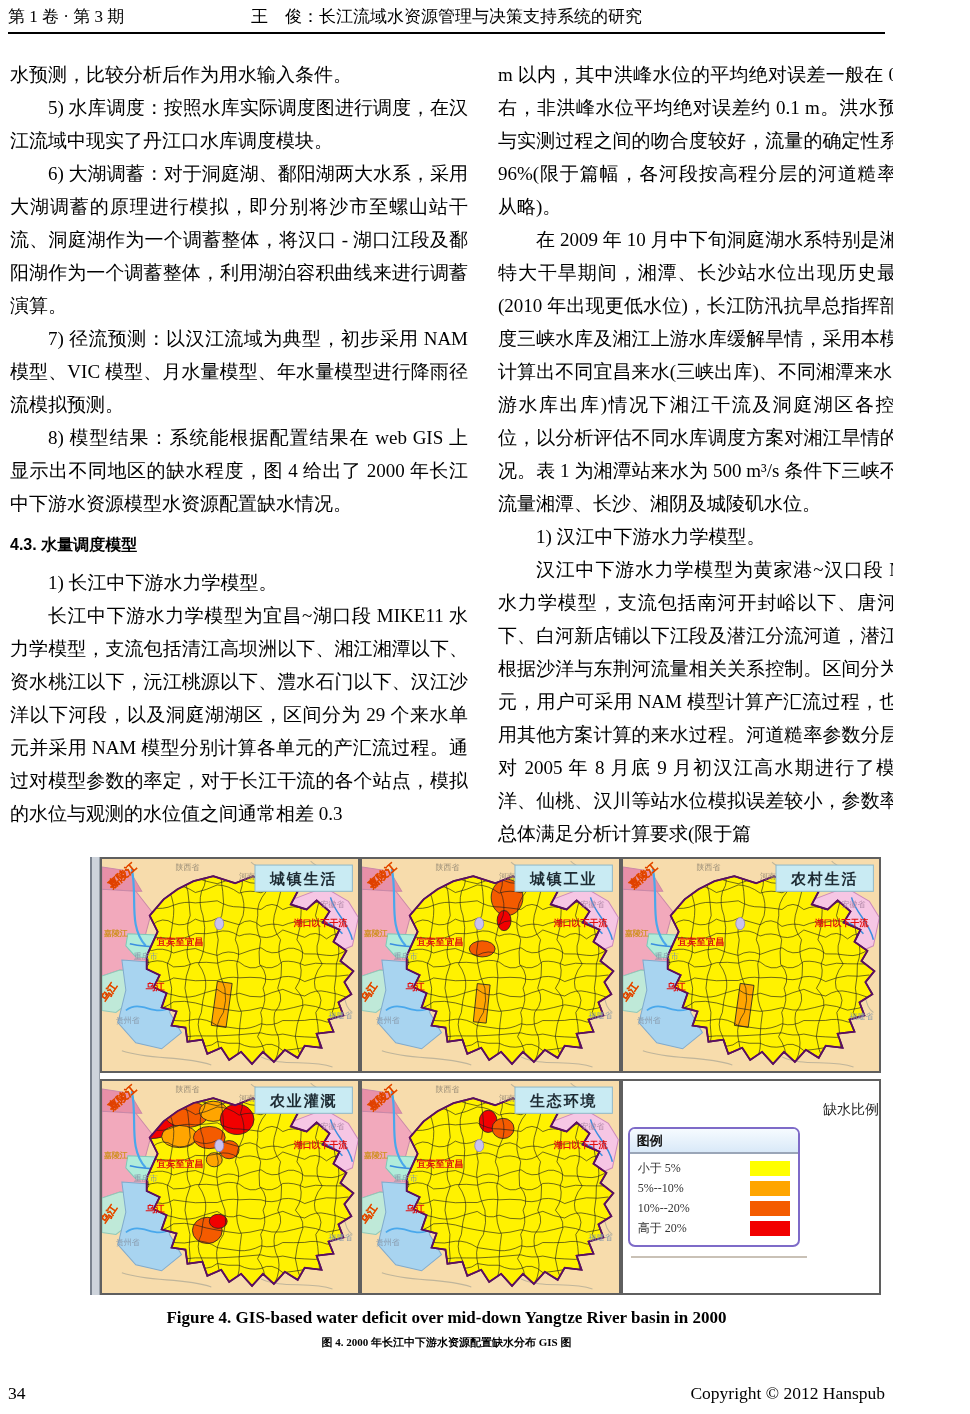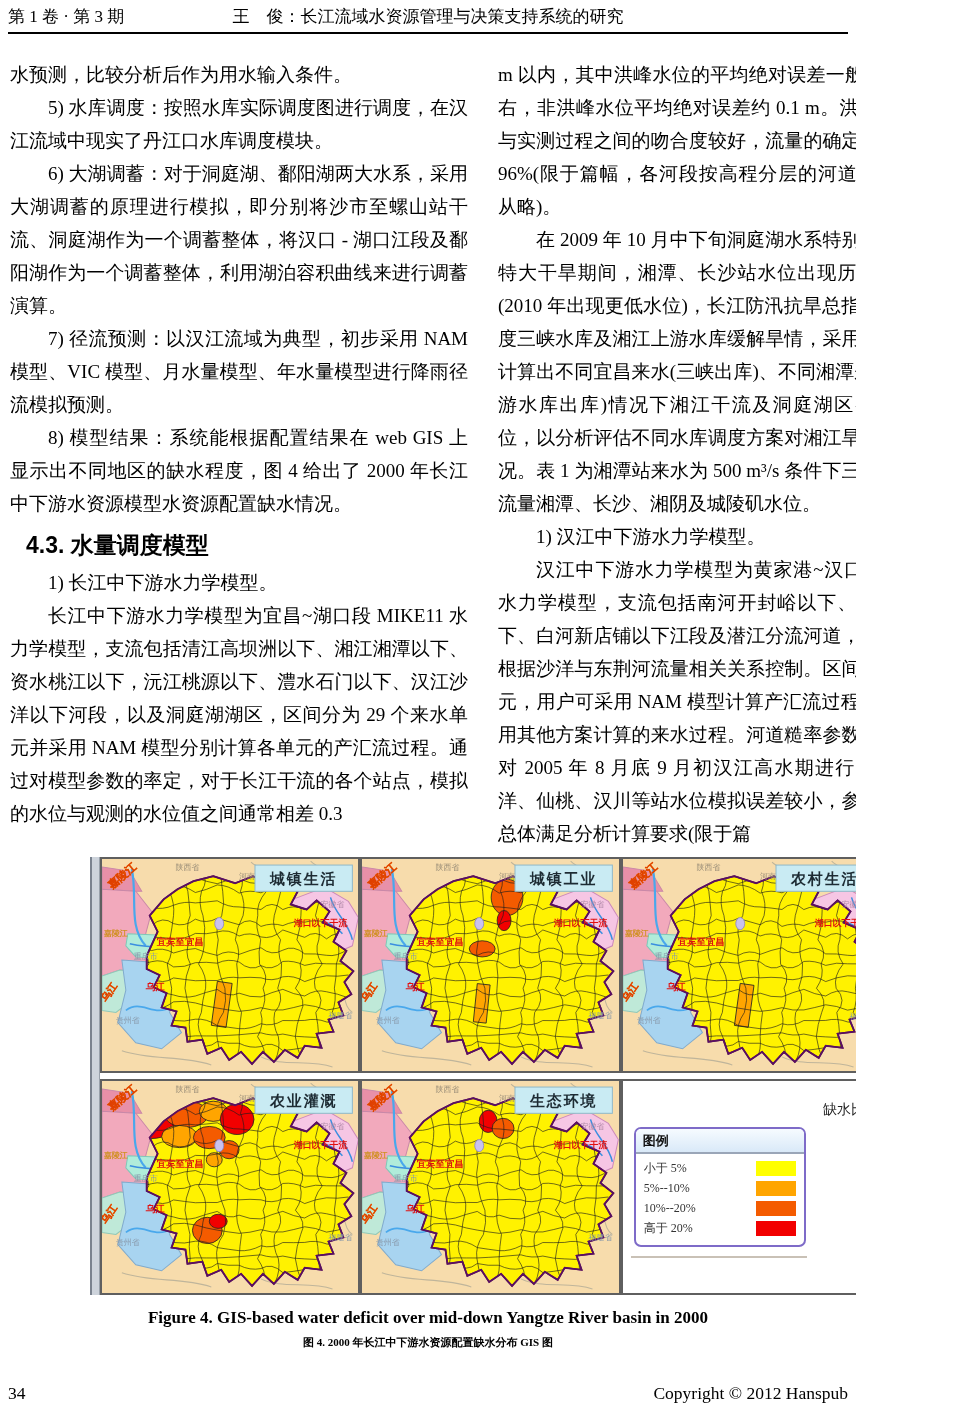--- a/index.html
+++ b/index.html
@@ -1,54 +1,54 @@
 <!DOCTYPE html>
 <html><head>
 <meta charset="utf-8">
 <style>
   html,body{margin:0;padding:0;background:#ffffff;}
   .page{
     position:relative;width:856px;height:1414px;background:#ffffff;
-    font-family:"Liberation Serif","DejaVu Serif",serif;color:#000;overflow:hidden;
+    font-family:"Liberation Serif","DejaVu Serif",serif;color:#000;overflow:hidden;padding-left:37px;
   }
   
   .hdr{
     position:absolute;top:5px;left:8px;right:8px;height:27px;
     border-bottom:2px solid #000;font-size:17px;line-height:24px;
   }
   .hdr .issue{position:absolute;left:0;top:0;}
   .hdr .runtitle{position:absolute;left:0;right:0;top:0;text-align:center;}
   
   .columns{position:absolute;top:58px;left:10px;width:950px;display:flex;gap:30px;}
   .col{width:458px;font-size:19px;line-height:33px;text-align:justify;}
   .col p{margin:0;}
   .col p.ind{text-indent:2em;}
   .col h2{
     font-family:"Liberation Sans","DejaVu Sans",sans-serif;
-    font-size:23px;line-height:28px;font-weight:bold;margin:11px 0 7px 16px;
+    font-size:16px;line-height:28px;font-weight:bold;margin:11px 0 7px 0;
   }
   
   .figure{position:absolute;left:90px;top:857px;width:791px;height:438px;}
   .fig-strip{
     position:absolute;left:0;top:0;bottom:0;width:10px;background:#CDD3DB;
     border-left:2px solid #7A828E;border-right:1px solid #98A0AA;box-sizing:border-box;
   }
   .fig-grid{
     position:absolute;left:10px;top:0;right:0;bottom:0;
     display:grid;grid-template-columns:repeat(3,1fr);grid-template-rows:1fr 1fr;
     column-gap:0;row-gap:6px;
   }
   .panel{border:2px solid #5F5F5F;box-sizing:border-box;overflow:hidden;background:#F7DCAC;}
   .panel svg{display:block;width:100%;height:100%;}
   .mesh{fill:none;stroke:#1c1c1c;stroke-width:0.7;opacity:0.9;}
   
   .legend-cell{background:#fff;position:relative;font-family:"Liberation Serif",serif;}
   .legend-title{margin:20px 0 8px 18px;font-size:14px;color:#222;text-align:right;}
   .legend-box{
-    margin-left:11px;width:172px;border:2px solid #7E6BC8;border-radius:7px;
+    margin-left:5px;width:172px;border:2px solid #7E6BC8;border-radius:7px;
     overflow:hidden;background:#fff;box-sizing:border-box;
   }
   .legend-head{
     background:linear-gradient(#F6FBFF,#D9E9F8);font-weight:bold;font-size:13px;
     padding:3px 7px 2px 7px;border-bottom:2px solid #9AA6B8;color:#111;
   }
   .legend-rows{padding:4px 8px 7px 8px;}
   .lrow{display:flex;align-items:center;height:20px;gap:28px;}
   .llabel{width:88px;font-size:12px;color:#333;}
   .lswatch{width:42px;height:15px;display:inline-block;}

